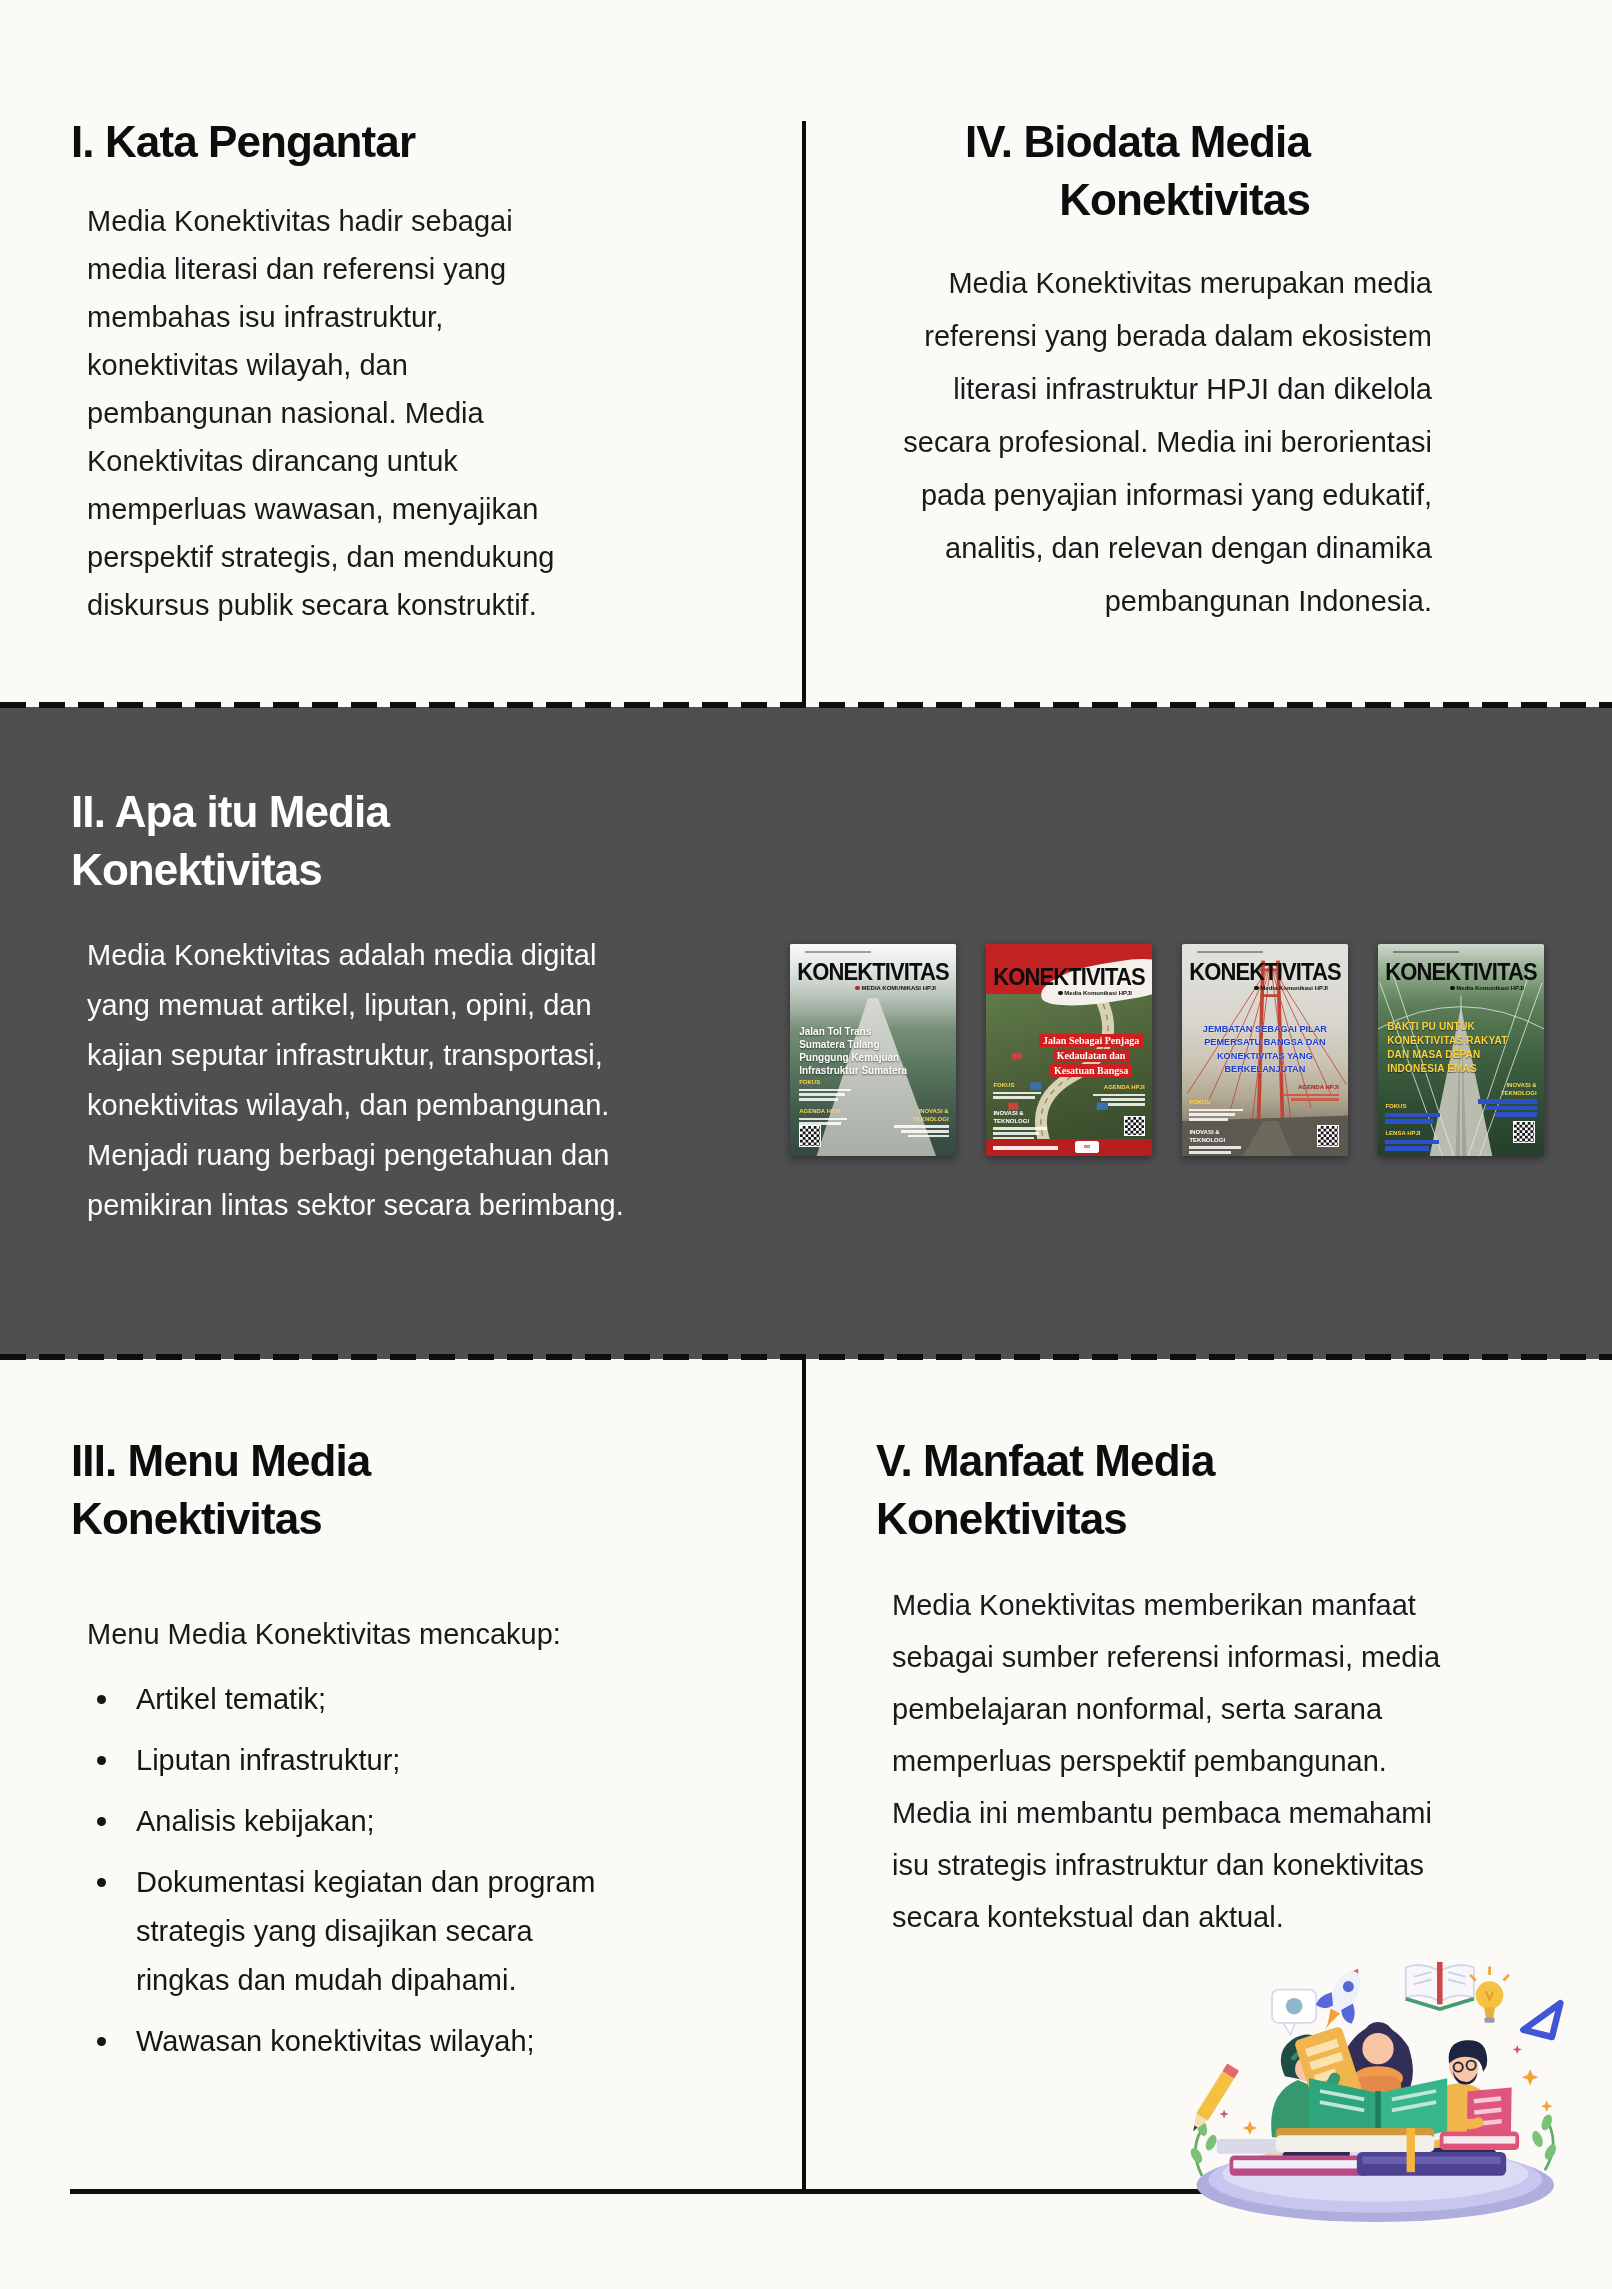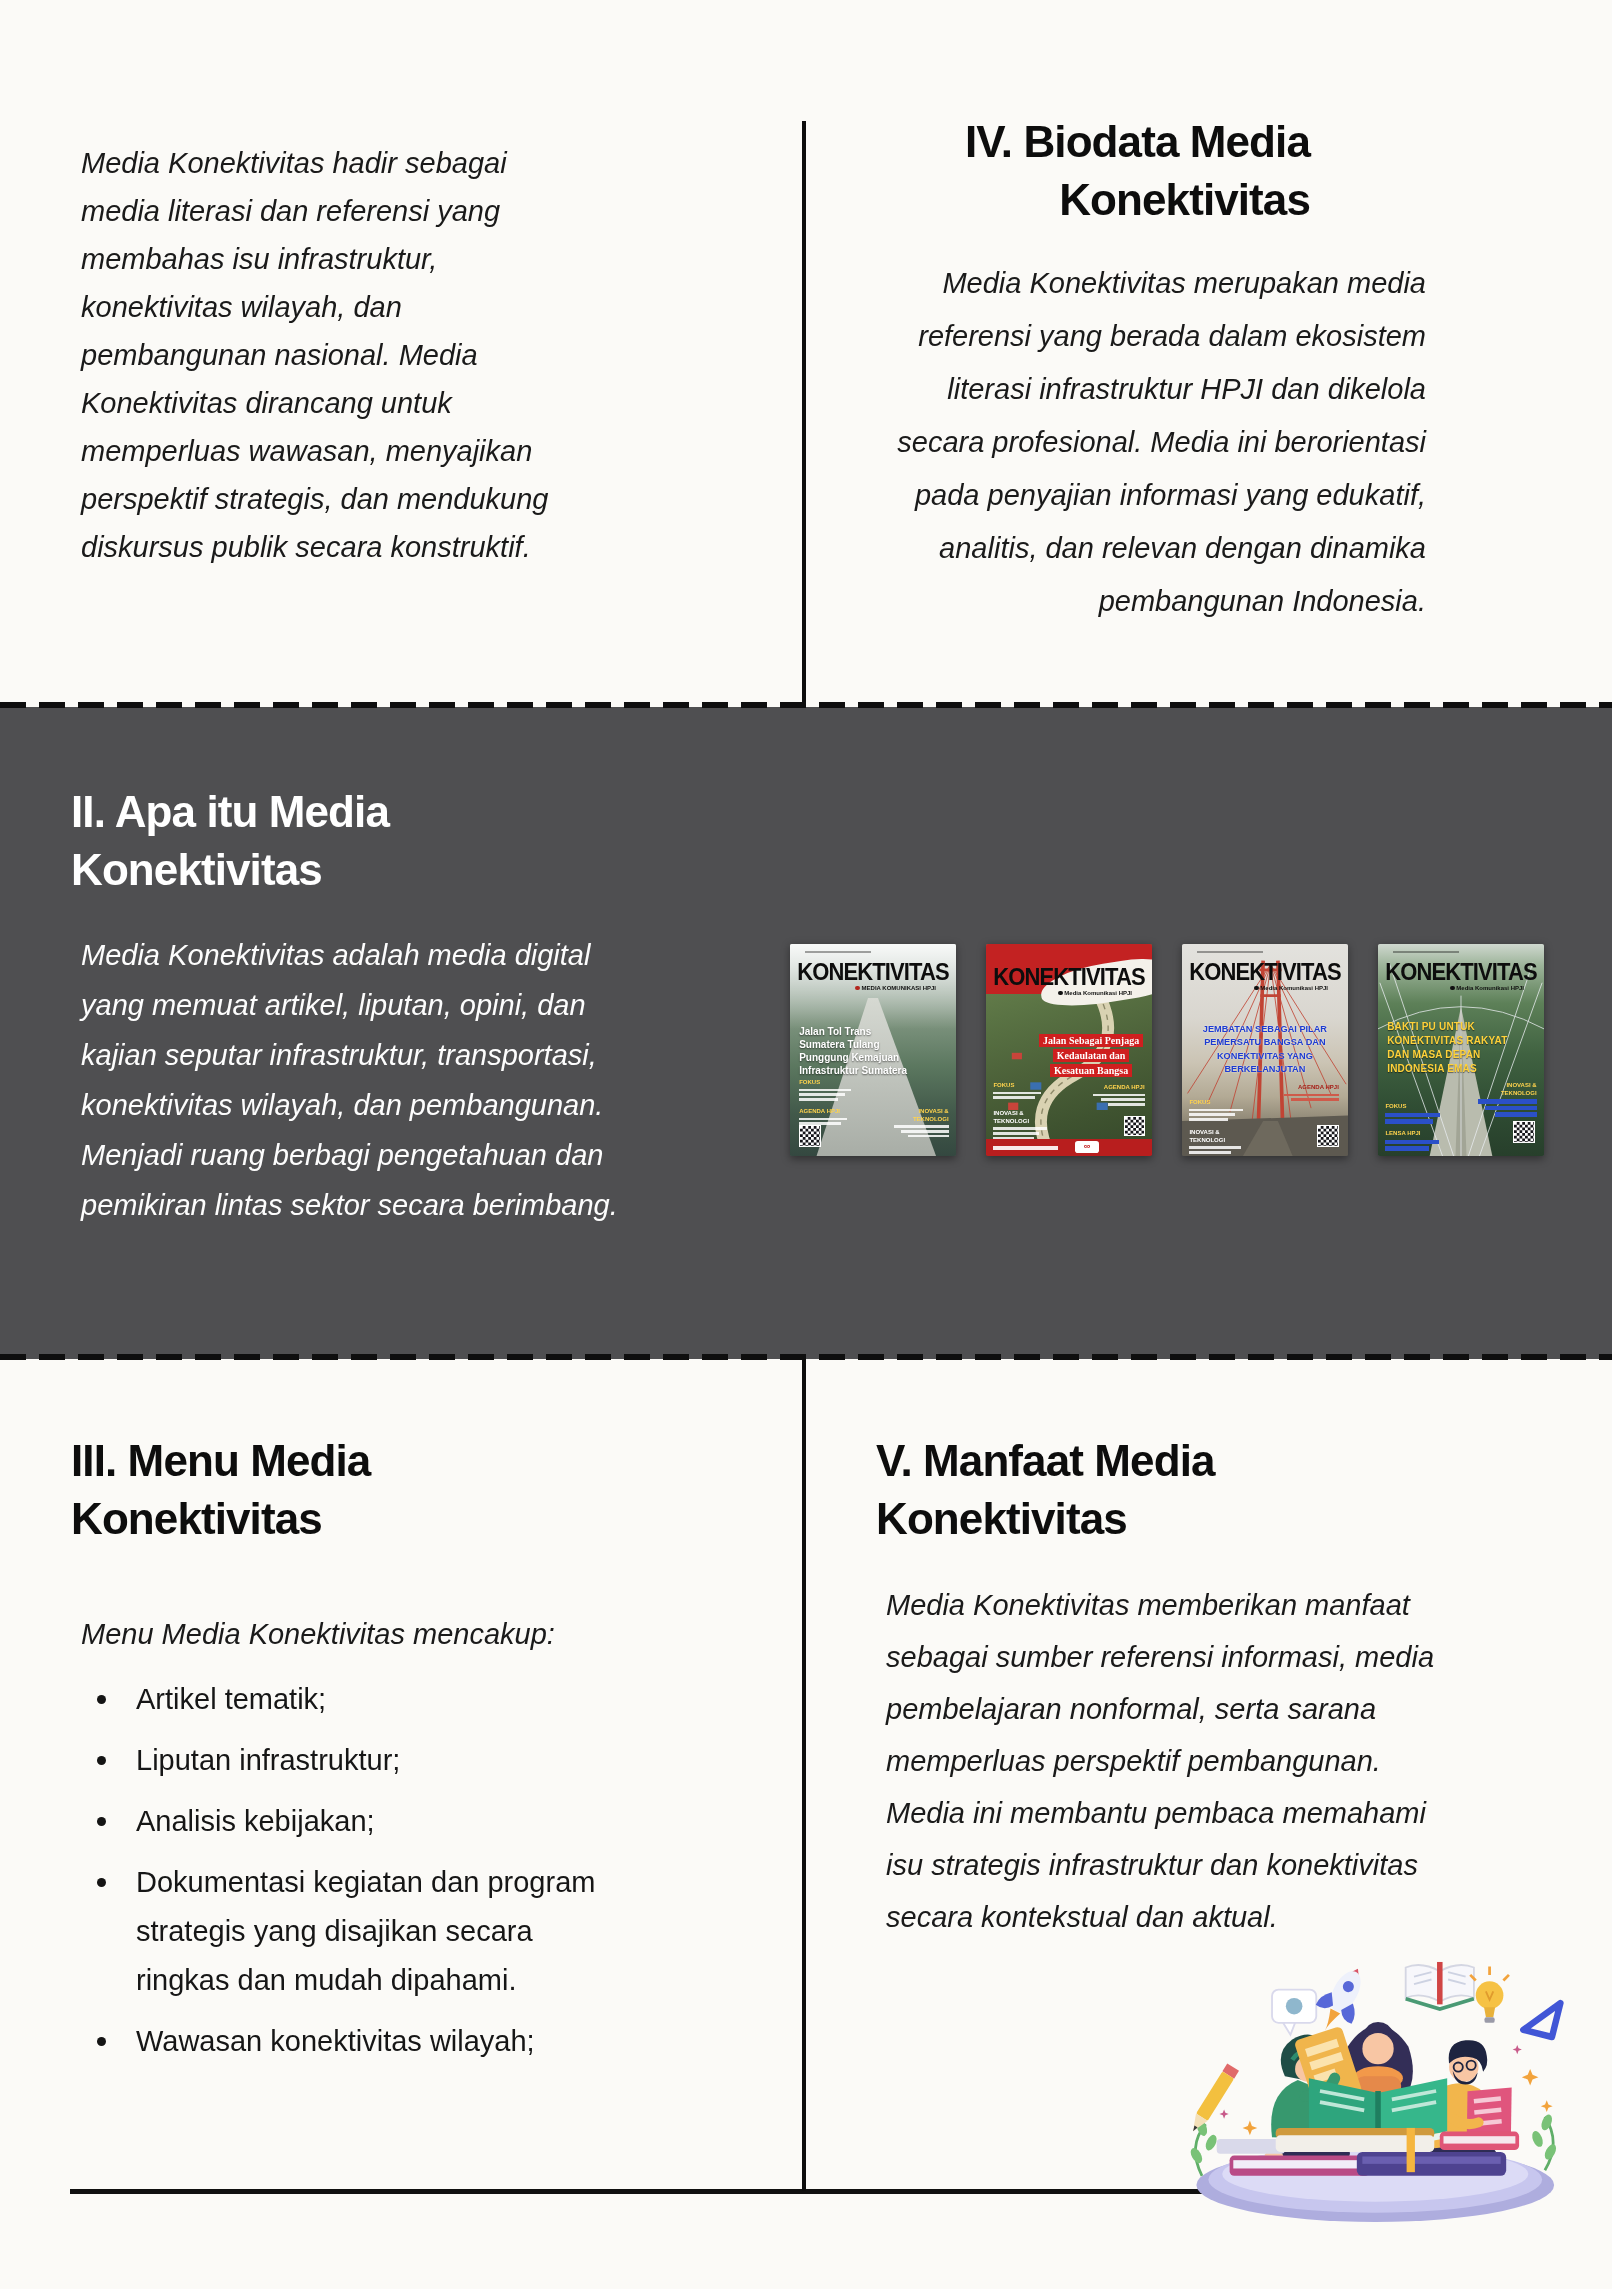--- a/index.html
+++ b/index.html
@@ -2,21 +2,21 @@
 <html style="font-size:14.8px"><head>
 <meta charset="utf-8">
 <style>
   html,body{margin:0;padding:0;background:#fbfaf7;}
   .page{position:relative;width:1612px;height:2290px;background:#fbfaf7;
         font-family:"Liberation Sans",sans-serif;color:#161616;overflow:hidden;}
 
   
   .sec{position:absolute;}
   .sec h2{margin:0;font-size:44px;font-weight:700;line-height:1.32;letter-spacing:-0.9px;color:#0d0d0d;}
-  .sec p{margin:10px;font-size:29px;color:#1a1a1a;font-style:italic;}
+  .sec p{margin:16px;font-size:29px;color:#1a1a1a;}
   #sec1{left:71px;top:113px;width:517px;}
   #sec1 p{margin-top:26px;width:498px;line-height:48px;}
   #sec4{left:876px;top:113px;width:572px;text-align:right;}
   #sec4 h2{width:434px;}
   #sec4 p{margin-top:28px;width:540px;line-height:53px;}
 
   
   .band{position:absolute;left:0;top:707px;width:1612px;height:652px;background:#4f4f51;}
   .dash{position:absolute;left:0;width:1612px;height:5.5px;z-index:4;
         background:repeating-linear-gradient(90deg,#0e0e0e 0 26px,transparent 26px 39px);}
@@ -104,20 +104,21 @@
 
   
   .illus{position:absolute;left:1165px;top:1938px;width:415px;height:295px;z-index:3;}
 </style>
 </head>
 <body>
 
 <div class="page">
 
   <section class="sec" id="sec1">
+    <h2>I. Kata Pengantar</h2>
     <p>Media Konektivitas hadir sebagai media literasi dan referensi yang membahas isu infrastruktur, konektivitas wilayah, dan pembangunan nasional. Media Konektivitas dirancang untuk memperluas wawasan, menyajikan perspektif strategis, dan mendukung diskursus publik secara konstruktif.</p>
   </section>
 
   <section class="sec" id="sec4">
     <h2>IV. Biodata Media Konektivitas</h2>
     <p>Media Konektivitas merupakan media referensi yang berada dalam ekosistem literasi infrastruktur HPJI dan dikelola secara profesional. Media ini berorientasi pada penyajian informasi yang edukatif, analitis, dan relevan dengan dinamika pembangunan Indonesia.</p>
   </section>
 
   <div class="vdiv" id="vdiv-top"></div>
 

